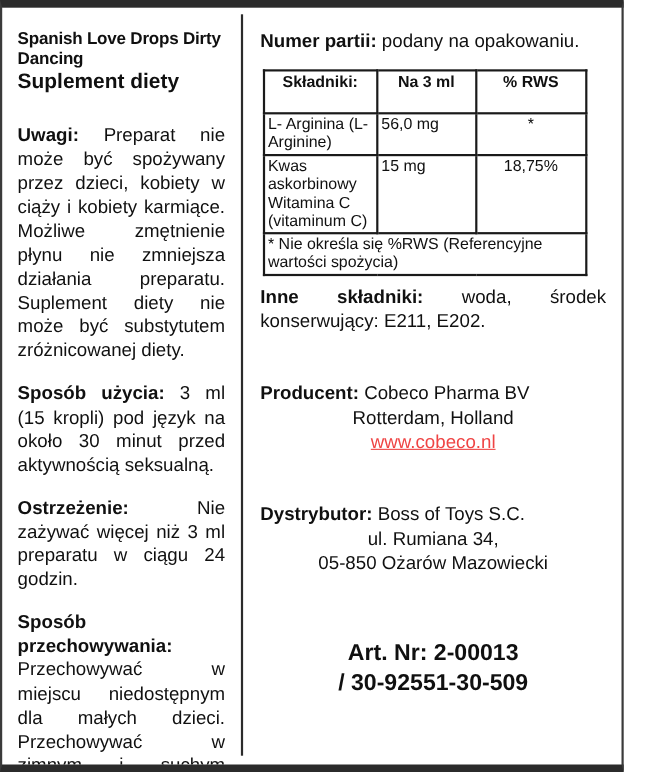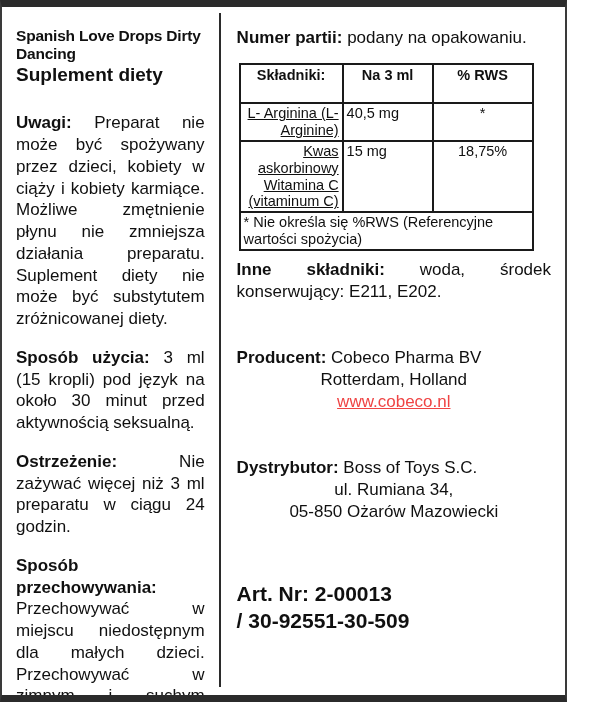--- a/index.html
+++ b/index.html
@@ -88,21 +88,21 @@
   .weblink {
     color: #ef4444;
     text-decoration: underline;
   }
 
   .contact-block { margin: 0 0 8px 0; }
   .dist-block { margin: 22px 0 0 0; }
 
   .artnr {
     margin-top: 58px;
-    text-align: left;
+    text-align: center;
     font-size: 21px;
     font-weight: bold;
     line-height: 1.25;
   }
 
   
   table.ingredients {
     border-collapse: collapse;
     width: 273px;
     margin: 10px 0 0 2px;
@@ -117,21 +117,21 @@
     font-weight: normal;
   }
   table.ingredients th {
     font-weight: bold;
     text-align: center;
     padding: 2px 3px 18px 3px;
   }
   th.c-name { width: 95px; }
   th.c-amt  { width: 82px; text-align: left; padding-left: 6px; font-weight: normal;}
   th.c-rws  { width: 92px; }
-  td.c-name { text-align: right; text-decoration: underline; }
+  td.c-name { text-align: left; }
   td.c-amt  { text-align: left; padding-left: 6px; }
   td.c-rws  { text-align: center; }
   td.footnote {
     text-align: left;
     font-size: 13.5px;
     line-height: 1.18;
     padding: 1px 3px 2px 2px;
   }
 </style>
 </head>
@@ -167,21 +167,21 @@
 
       <table class="ingredients">
         <tbody>
             <tr>
           <th class="c-name">Składniki:</th>
           <th class="c-amt">Na 3 ml</th>
           <th class="c-rws">% RWS</th>
         </tr>
         <tr>
           <td class="c-name">L- Arginina (L-Arginine)</td>
-          <td class="c-amt">40,5 mg</td>
+          <td class="c-amt">56,0 mg</td>
           <td class="c-rws">*</td>
         </tr>
         <tr>
           <td class="c-name">Kwas askorbinowy Witamina C (vitaminum C)</td>
           <td class="c-amt">15 mg</td>
           <td class="c-rws">18,75%</td>
         </tr>
         <tr>
           <td class="footnote" colspan="3">* Nie określa się %RWS (Referencyjne wartości spożycia)</td>
         </tr>

